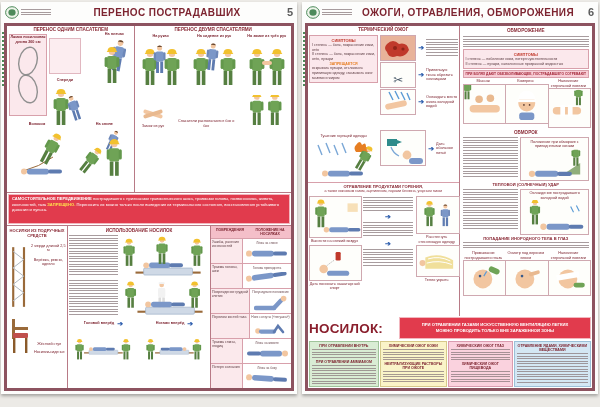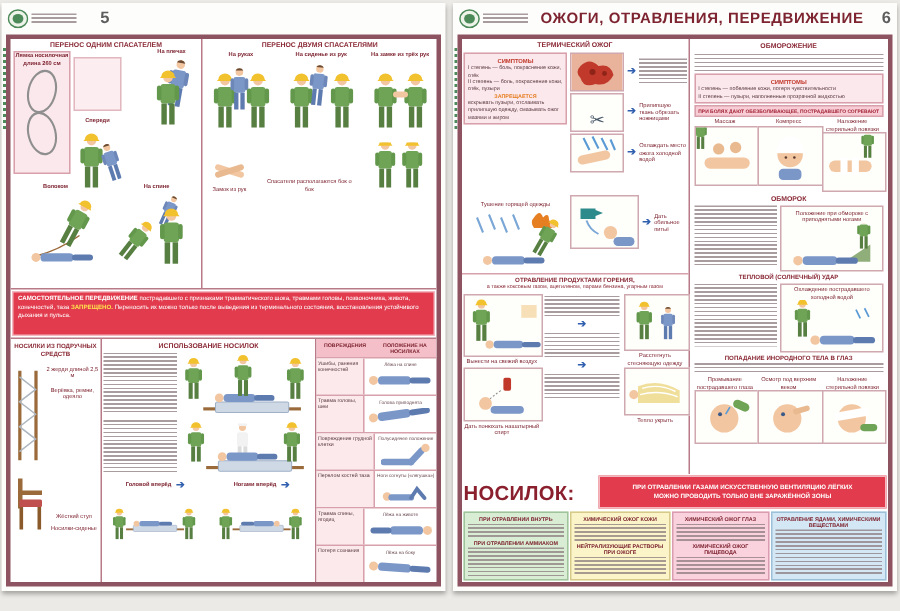--- a/index.html
+++ b/index.html
@@ -119,20 +119,21 @@
 <div class="page" id="p5">
   <div class="sidevert"></div>
   <div class="page-header">
     <div class="logo">
       <svg width="14" height="13" viewBox="0 0 14 13">
         <ellipse cx="7" cy="6.5" rx="6.4" ry="5.8" fill="#eef4ea" stroke="#4d8a5a" stroke-width="1"></ellipse>
         <ellipse cx="7" cy="6.5" rx="3.6" ry="3.2" fill="#4d8a5a"></ellipse>
       </svg>
       <div class="ptx"></div>
     </div>
+    <div class="title">ПЕРЕНОС ПОСТРАДАВШИХ</div>
     <div class="pagenum">5</div>
   </div>
   <div class="frame">
     <div class="p5-top">
 
       <div class="p5-one">
         <div class="sec-h">ПЕРЕНОС ОДНИМ СПАСАТЕЛЕМ</div>
         <div class="abs pinkbox col" style="left:2px;top:8px;width:36px;height:80px;align-items:center;">
           <div class="cap b">Лямка носилочная длина 260 см</div>
           <svg width="30" height="62" viewBox="0 0 30 62">
@@ -377,21 +378,21 @@
 <div class="page" id="p6">
   <div class="sidevert"></div>
   <div class="page-header">
     <div class="logo">
       <svg width="14" height="13" viewBox="0 0 14 13">
         <ellipse cx="7" cy="6.5" rx="6.4" ry="5.8" fill="#eef4ea" stroke="#4d8a5a" stroke-width="1"></ellipse>
         <ellipse cx="7" cy="6.5" rx="3.6" ry="3.2" fill="#4d8a5a"></ellipse>
       </svg>
       <div class="ptx"></div>
     </div>
-    <div class="title">ОЖОГИ, ОТРАВЛЕНИЯ, ПЕРЕДВИЖЕНИЕ</div>
+    <div class="title">ОЖОГИ, ОТРАВЛЕНИЯ, ОБМОРОЖЕНИЯ</div>
     <div class="pagenum">6</div>
   </div>
   <div class="frame">
     <div class="p6-main">
 
       <div class="p6-left">
         <div class="sec-h">ТЕРМИЧЕСКИЙ ОЖОГ</div>
         <div class="thermal-body">
           <div class="t-l">
             <div class="symbox">

